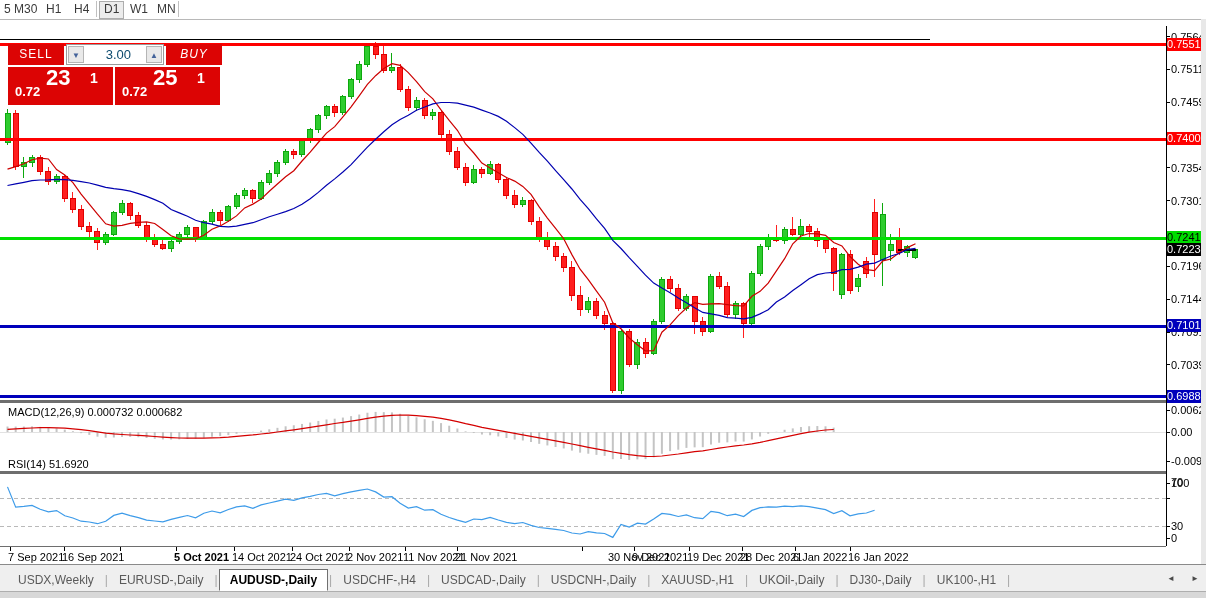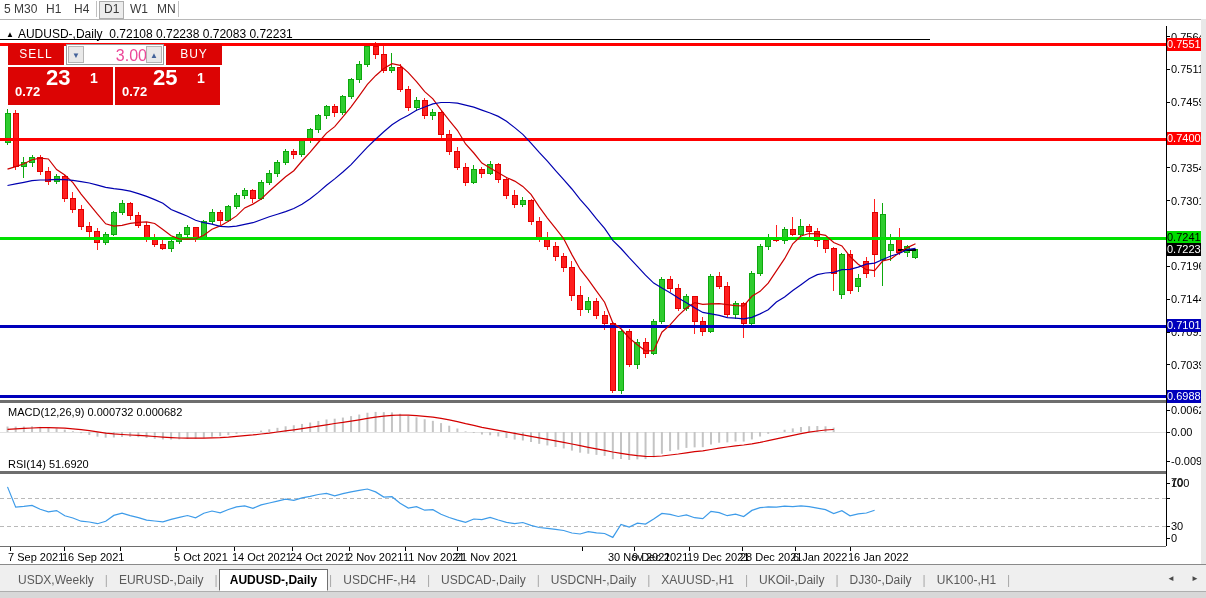--- a/index.html
+++ b/index.html
@@ -18,21 +18,21 @@
   #chart-header{left:6px;top:27px;font-size:12px;color:#000;}
   #chart-header .tri{font-size:8px;margin-right:4px;position:relative;top:-1px;}
 
   
   #trade-panel{left:8px;top:44px;width:214px;height:79px;}
   .tp-btn{position:absolute;top:0;width:56px;height:21px;background:#dc0404;color:#fff;
      font-size:12px;text-align:center;line-height:21px;letter-spacing:1px;}
   #vol-box{position:absolute;left:58px;top:0;width:98px;height:21px;background:#fff;border:1px solid #9a9a9a;box-sizing:border-box;}
   .spin{position:absolute;top:1px;width:16px;height:17px;background:#e9e9e9;border:1px solid #b5b5b5;
       font-size:8px;color:#44639a;text-align:center;line-height:17px;box-sizing:border-box;}
-  #vol-val{position:absolute;right:16px;top:2px;font-size:16px;color:#ec4899;}
+  #vol-val{position:absolute;right:32px;top:2px;font-size:13px;color:#0c4a6e;}
   .px-box{position:absolute;top:23px;width:105px;height:38px;background:#dc0404;color:#fff;}
   .px-box .pfx{position:absolute;left:7px;bottom:6px;font-size:13px;font-weight:bold;}
   .px-box .big{position:absolute;left:38px;top:-2px;font-size:22px;font-weight:bold;}
   .px-box .sup{position:absolute;left:82px;top:3px;font-size:14px;font-weight:bold;}
   .ptick{position:absolute;left:5px;font-size:11px;color:#000;transform:translateY(-6px);white-space:nowrap;}
   .badge{position:absolute;left:1167px;width:38px;height:13px;font-size:11px;line-height:13px;
      text-align:center;transform:translateY(-7px);white-space:nowrap;}
 
   
   .ind-label{font-size:11px;color:#000;white-space:nowrap;}
@@ -463,32 +463,29 @@
       <div class="tf" style="left: 10px;">M30</div>
       <div class="tf" style="left: 42px;">H1</div>
       <div class="tf" style="left: 70px;">H4</div>
       <div class="tf active" style="left: 99px;">D1</div>
       <div class="tf" style="left: 126px;">W1</div>
       <div class="tf" style="left: 153px;">MN</div>
       <div class="tbsep" style="left: 96px;"></div>
       <div class="tbsep" style="left: 178px;"></div>
     </div>
 
-  <div id="chart-header" class="abs">
-    <span class="tri">▲</span><span>AUDUSD-,Daily</span>&nbsp;&nbsp;<span>0.72108 0.72238 0.72083 0.72231</span>
-  </div>
 
   <div id="trade-panel" class="abs">
     <div class="tp-btn" style="left:0;">SELL</div>
     <div id="vol-box">
       <span class="spin" style="left:1px;">▼</span>
       <span id="vol-val">3.00</span>
       <span class="spin" style="right:1px;">▲</span>
     </div>
-    <div class="tp-btn" style="left:158px;">BUY</div>
+    <div class="tp-btn" style="left:158px;font-style:italic;">BUY</div>
     <div class="px-box" style="left:0;">
       <span class="pfx">0.72</span>
       <span class="big">23</span>
       <span class="sup">1</span>
     </div>
     <div class="px-box" style="left:107px;">
       <span class="pfx">0.72</span>
       <span class="big">25</span>
       <span class="sup">1</span>
     </div>
@@ -523,21 +520,21 @@
       <div class="badge abs" style="top: 238.481px; background: rgb(0, 221, 0); color: rgb(0, 0, 0);">0.72412</div>
       <div class="badge abs" style="top: 249.805px; background: rgb(0, 0, 0); color: rgb(255, 255, 255);">0.72231</div>
       <div class="badge abs" style="top: 326.011px; background: rgb(0, 0, 187); color: rgb(255, 255, 255);">0.71013</div>
       <div class="badge abs" style="top: 396.649px; background: rgb(0, 0, 187); color: rgb(255, 255, 255);">0.69884</div>
     </div>
 
   <div id="date-labels">
       <div class="dlabel" style="left: 8px;">7 Sep 2021</div>
       <div class="dlabel" style="left: 62px;">16 Sep 2021</div>
       <div class="dlabel" style="left: 118px; margin-top: 17px;">26 Sep 2021</div>
-      <div class="dlabel" style="left: 174px;">5 Oct 2021</div>
+      <div class="dlabel" style="left: 174px; font-weight: bold;">5 Oct 2021</div>
       <div class="dlabel" style="left: 232px;">14 Oct 2021</div>
       <div class="dlabel" style="left: 290px;">24 Oct 2021</div>
       <div class="dlabel" style="left: 347px;">2 Nov 2021</div>
       <div class="dlabel" style="left: 403px;">11 Nov 2021</div>
       <div class="dlabel" style="left: 455px;">21 Nov 2021</div>
       <div class="dlabel" style="left: 608px;">30 Nov 2021</div>
       <div class="dlabel" style="left: 632px;">9 Dec 2021</div>
       <div class="dlabel" style="left: 687px;">19 Dec 2021</div>
       <div class="dlabel" style="left: 740px;">28 Dec 2021</div>
       <div class="dlabel" style="left: 793px;">6 Jan 2022</div>

